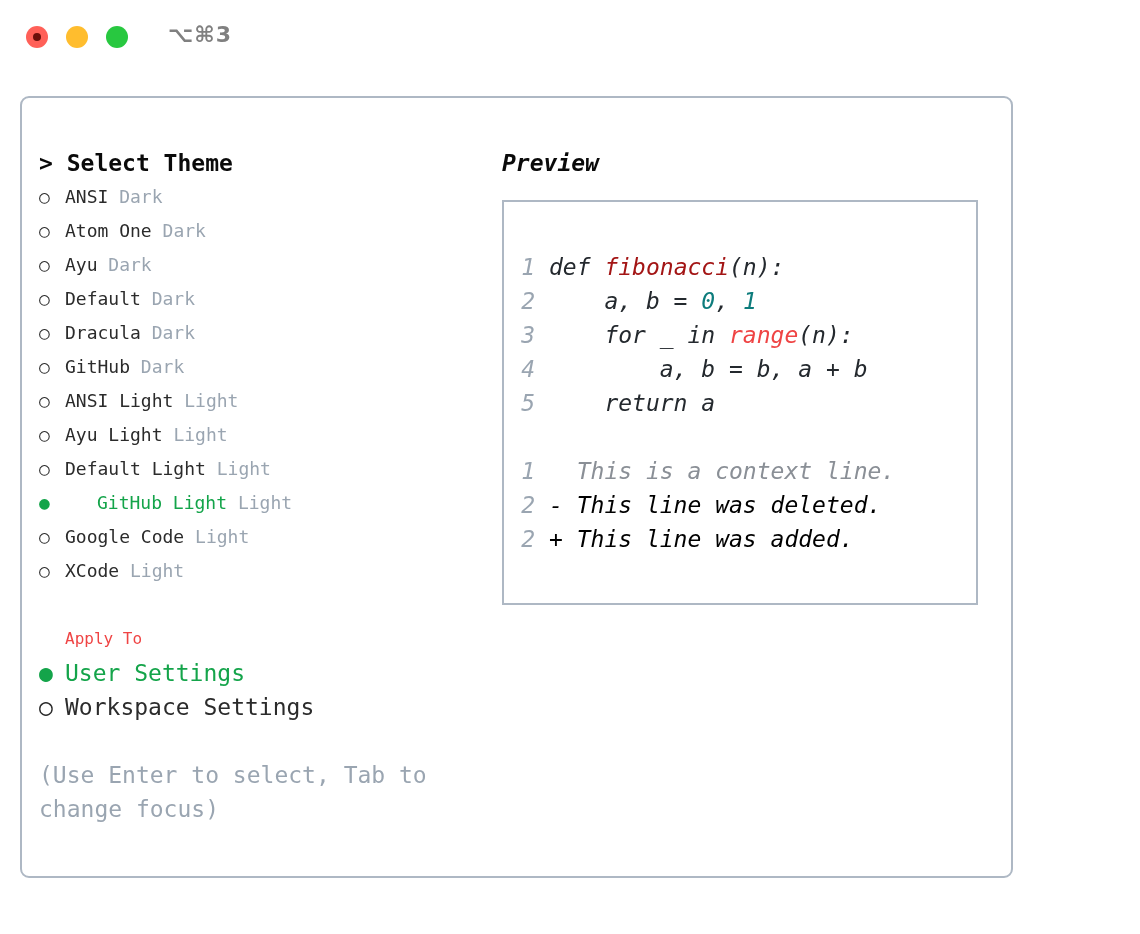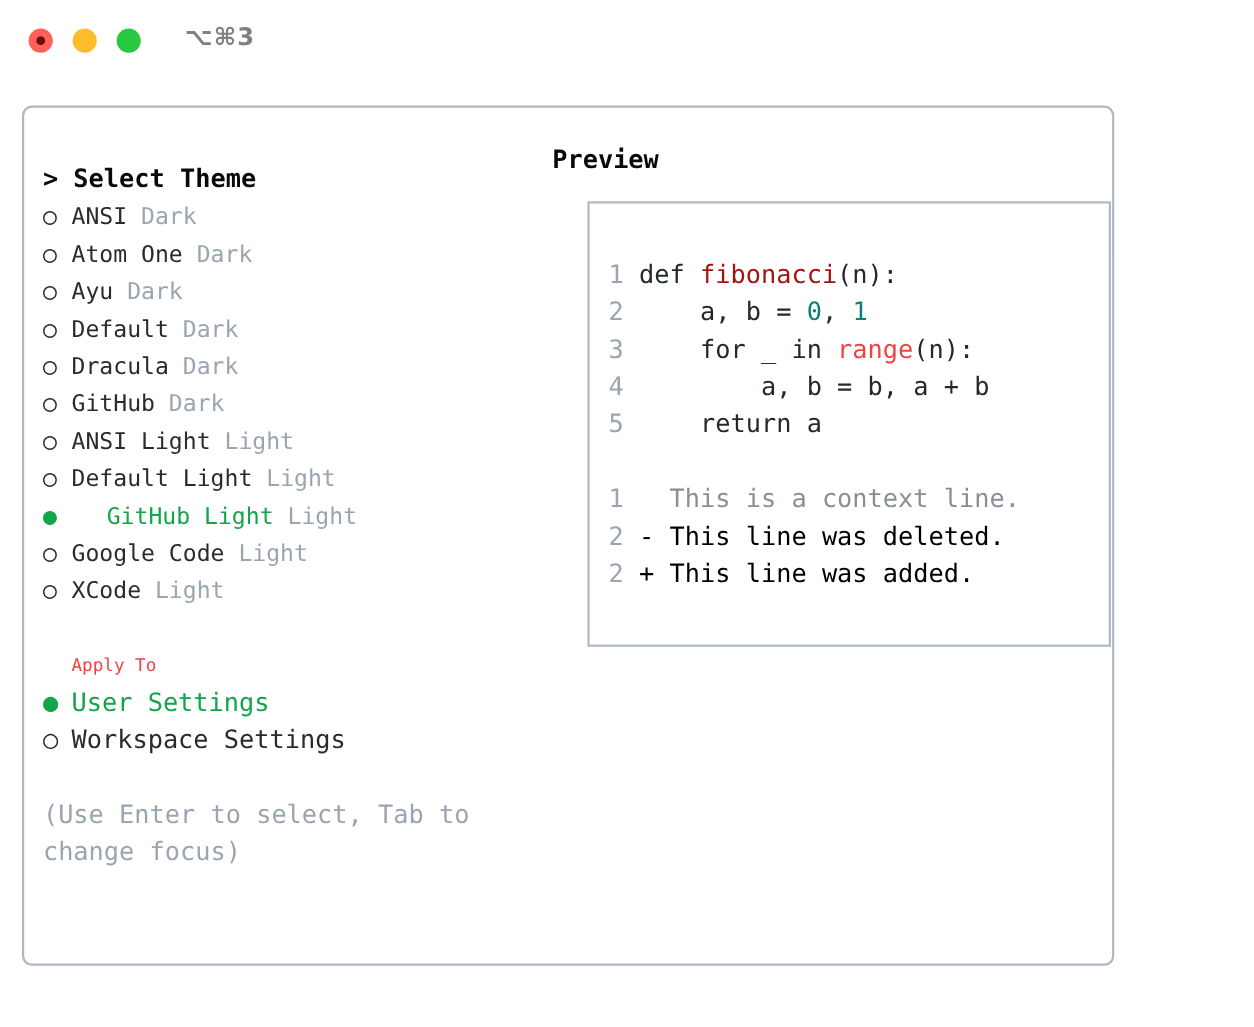--- a/index.html
+++ b/index.html
@@ -86,21 +86,21 @@
     width: 450px;
   }
   .list-header {
     font-size: 23px;
     font-weight: bold;
     color: #0a0a0a;
     line-height: 34px;
     white-space: pre;
   }
   .theme-row {
-    font-size: 21px;
+    font-size: 18px;
     line-height: 34px;
     color: #2b2b2b;
     white-space: pre;
   }
   .bullet {
     display: inline-block;
     width: 26px;
   }
   .bullet-empty { color: #2b2b2b; }
   .bullet-filled { color: #14a44a; }
@@ -130,38 +130,38 @@
     font-size: 23px;
     line-height: 34px;
     color: #9aa5b1;
     width: 412px;
   }
 
   
   .right-col {
     position: absolute;
     left: 480px;
-    top: 31px;
+    top: 48px;
     width: 490px;
+    font-style: italic;
   }
   .preview-title {
     font-size: 23px;
     font-weight: bold;
     color: #0a0a0a;
     line-height: 34px;
   }
   .preview-box {
     margin-top: 20px;
     width: 476px;
     height: 405px;
     border: 2px solid #aeb8c4;
     box-sizing: border-box;
     background: #ffffff;
     position: relative;
-    margin-left: 32px;
   }
   .code-area {
     position: absolute;
     left: 17px;
     top: 48px;
     right: 8px;
   }
   .code-line {
     font-size: 23px;
     line-height: 34px;
@@ -201,20 +201,21 @@
     <div class="left-col">
       <div class="list-header">&gt; Select Theme</div>
       <div id="theme-items">
           <div class="theme-row"><span class="bullet bullet-empty">○</span><span class="theme-name">ANSI</span><span class="theme-variant"> Dark</span></div>
           <div class="theme-row"><span class="bullet bullet-empty">○</span><span class="theme-name">Atom One</span><span class="theme-variant"> Dark</span></div>
           <div class="theme-row"><span class="bullet bullet-empty">○</span><span class="theme-name">Ayu</span><span class="theme-variant"> Dark</span></div>
           <div class="theme-row"><span class="bullet bullet-empty">○</span><span class="theme-name">Default</span><span class="theme-variant"> Dark</span></div>
           <div class="theme-row"><span class="bullet bullet-empty">○</span><span class="theme-name">Dracula</span><span class="theme-variant"> Dark</span></div>
           <div class="theme-row"><span class="bullet bullet-empty">○</span><span class="theme-name">GitHub</span><span class="theme-variant"> Dark</span></div>
           <div class="theme-row"><span class="bullet bullet-empty">○</span><span class="theme-name">ANSI Light</span><span class="theme-variant"> Light</span></div>
+          <div class="theme-row"><span class="bullet bullet-empty">○</span><span class="theme-name">Ayu Light</span><span class="theme-variant"> Light</span></div>
           <div class="theme-row"><span class="bullet bullet-empty">○</span><span class="theme-name">Default Light</span><span class="theme-variant"> Light</span></div>
           <div class="theme-row selected"><span class="bullet bullet-filled">●</span><span class="theme-name">GitHub Light</span><span class="theme-variant"> Light</span></div>
           <div class="theme-row"><span class="bullet bullet-empty">○</span><span class="theme-name">Google Code</span><span class="theme-variant"> Light</span></div>
           <div class="theme-row"><span class="bullet bullet-empty">○</span><span class="theme-name">XCode</span><span class="theme-variant"> Light</span></div>
         </div>
 
       <div class="section-spacer"></div>
 
       <div class="apply-header">Apply To</div>
       <div id="apply-items">

